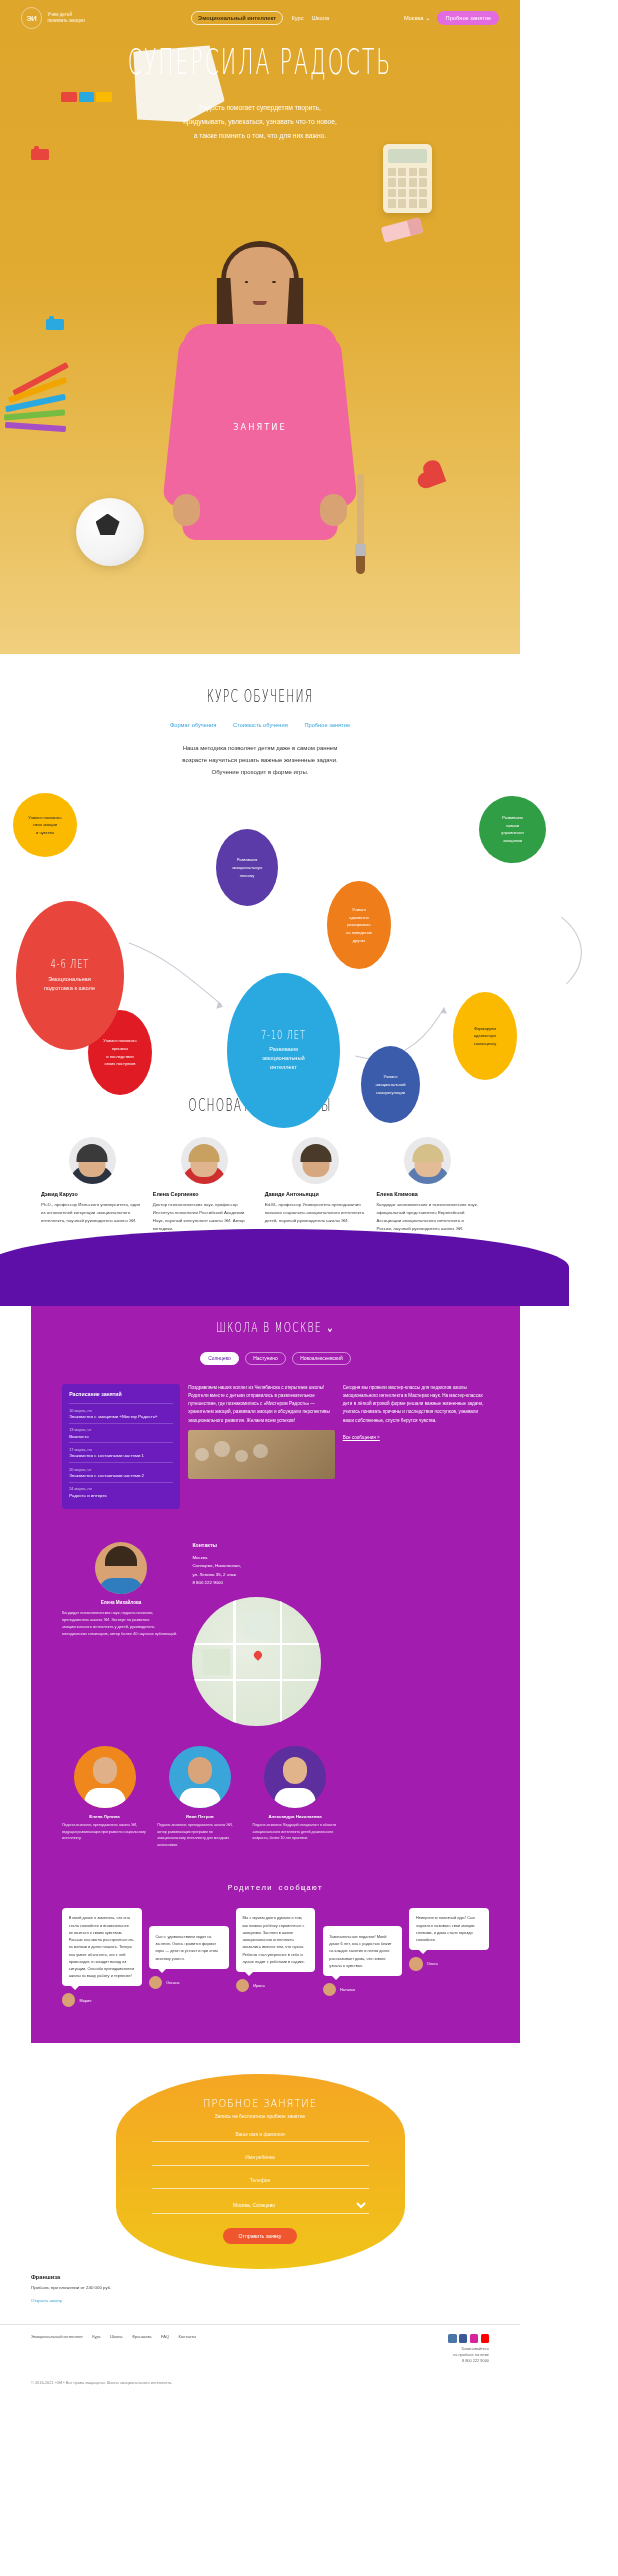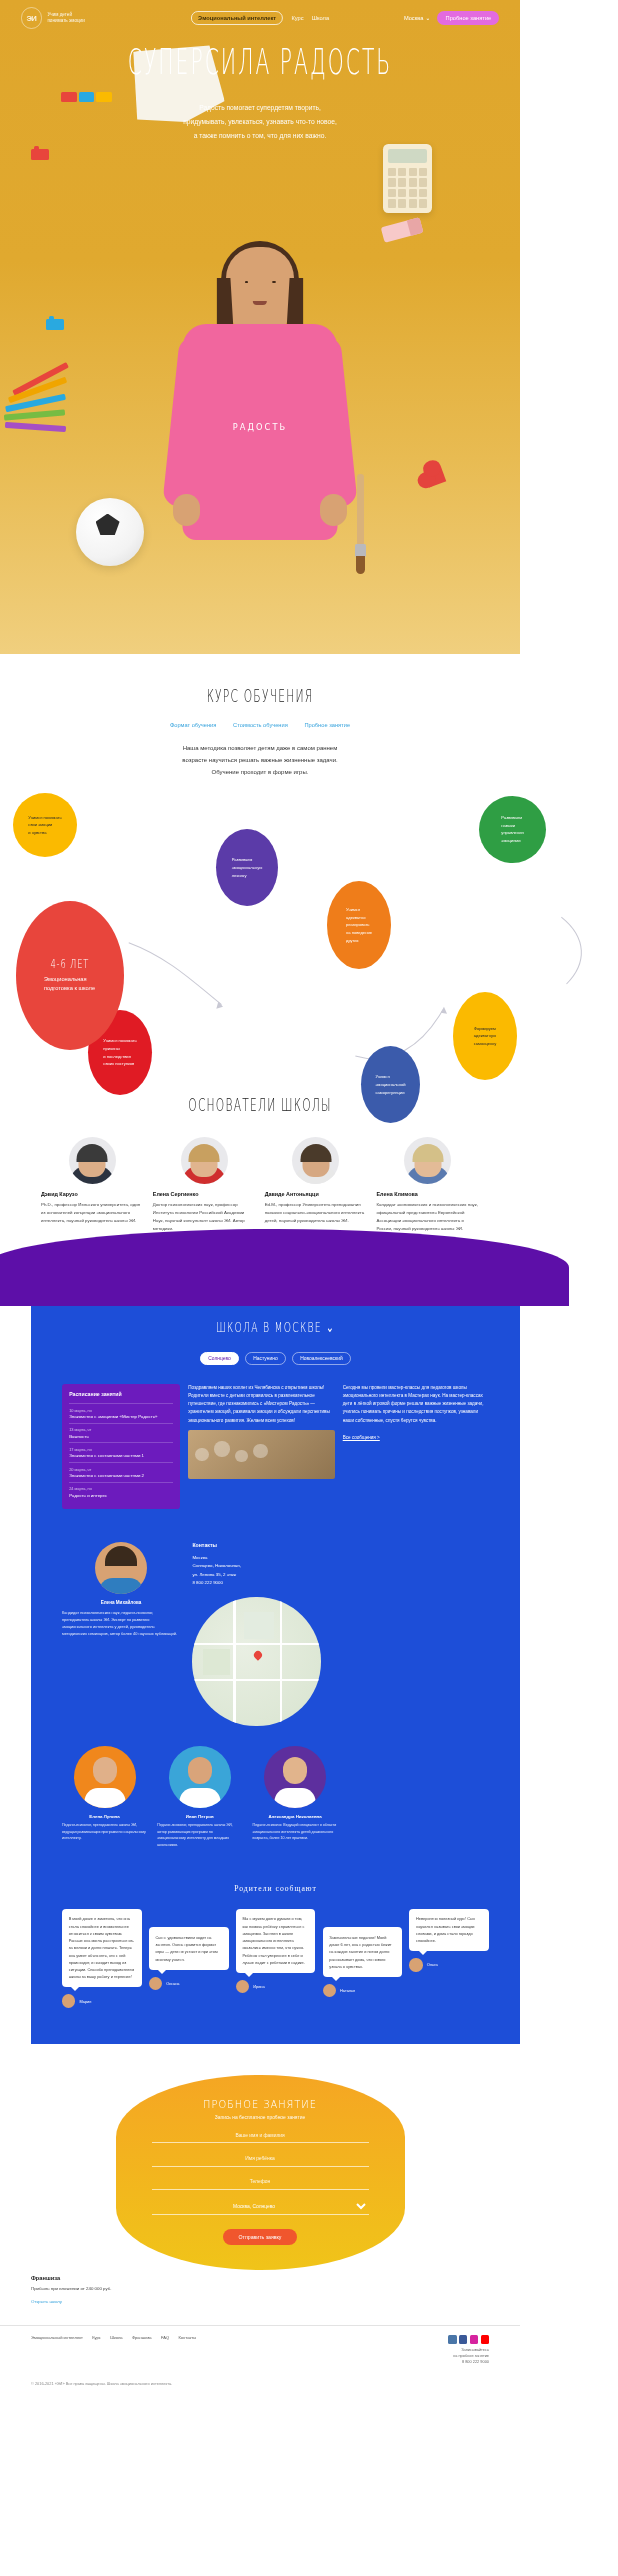--- a/index.html
+++ b/index.html
@@ -157,21 +157,21 @@
     transform: scaleY(1.3) scaleX(.8);
   }
   .course-links { text-align: center; margin-top: 15.5px; }
   .course-links a { color: #39a4dd; font-size: 5.7px; text-decoration: none; margin: 0 7.2px; }
   .course-desc { text-align: center; margin-top: 13.4px; font-size: 6px; line-height: 2; color: #333; }
 
   .bubbles { position: relative; height: 289px; margin-top: 10.3px; }
   .bub {
     position: absolute; border-radius: 50%;
     display: flex; flex-direction: column; align-items: center; justify-content: center;
-    text-align: left; color: #fff; padding: 4.1px;
+    text-align: center; color: #fff; padding: 4.1px;
   }
   .bub .age {
     font-size: 9.8px; letter-spacing: 1px; margin-bottom: 5.2px;
     font-family: "DejaVu Sans", sans-serif; font-weight: 300;
     transform: scaleY(1.25) scaleX(.85);
   }
   .bub .cap { font-size: 5.7px; line-height: 1.6; }
   .bub.small .cap { font-size: 4.1px; line-height: 1.9; }
   .arrow-svg { position: absolute; left: 0; top: 0; z-index: 1; }
 
@@ -184,21 +184,21 @@
     background: #e9e9ec; position: relative; overflow: hidden;
   }
   .favatar .f-face { position: absolute; left: 50%; transform: translateX(-50%); width: 27px; height: 30px; border-radius: 13.4px 13.4px 11.3px 11.3px; top: 10.3px; }
   .favatar .f-hair { position: absolute; left: 50%; transform: translateX(-50%); width: 31px; height: 18.5px; border-radius: 15.5px 15.5px 0 0; top: 7.2px; }
   .favatar .f-body { position: absolute; left: 50%; transform: translateX(-50%); width: 43px; height: 17.5px; border-radius: 15.5px 15.5px 0 0; bottom: 0; }
   .fname { font-size: 5.4px; font-weight: bold; color: #111; margin-bottom: 4.1px; }
   .fdesc { font-size: 4.4px; line-height: 1.85; color: #444; }
 
   
   .school {
-    position: relative; background: #1d4ed8; color: #fff;
+    position: relative; background: #a21caf; color: #fff;
     padding: 62px 0 36px; margin-top: -5.2px; margin-left: 31px;
   }
   .school::before {
     content: ""; position: absolute; top: -30px; left: -10%; width: 120%; height: 77px;
     background: #5d0fa8; border-radius: 50% 50% 0 0;
   }
   .school-inner { position: relative; z-index: 2; padding: 0 31px; }
   .school-title {
     text-align: center; font-size: 11.3px; letter-spacing: 1.5px; font-weight: 300;
     font-family: "DejaVu Sans", sans-serif; transform: scaleY(1.3) scaleX(.82);
@@ -255,21 +255,21 @@
   }
 
   .t-people { display: flex; gap: 10.3px; margin-top: 20.6px; }
   .tp { width: 85px; text-align: center; }
   .tp .circ { width: 62px; height: 62px; border-radius: 31px; margin: 0 auto 6.2px; position: relative; overflow: hidden; }
   .tp .nm { font-size: 4.4px; font-weight: bold; margin-bottom: 3.1px; }
   .tp .ds { font-size: 3.6px; line-height: 1.8; opacity: .9; text-align: left; }
 
   
   .parents { margin-top: 36px; }
-  .parents h3 { text-align: center; font-size: 7.7px; font-weight: 300; letter-spacing: 1px; margin-bottom: 15.5px; font-family: Liberation Serif, serif; }
+  .parents h3 { text-align: center; font-size: 7.7px; font-weight: 300; letter-spacing: 1px; margin-bottom: 15.5px; font-family: Liberation Mono, monospace; }
   .pgrid { display: flex; gap: 7.2px; align-items: flex-start; }
   .pcard { flex: 1; }
   .pquote { background: #fff; color: #3a3a3a; border-radius: 4.1px; padding: 6.7px; font-size: 3.9px; line-height: 1.85; position: relative; }
   .pquote::after { content:""; position:absolute; left:9.3px; bottom:-4.1px; border:4.6px solid transparent; border-top-color:#fff; border-bottom:0; }
   .pwho { display: flex; align-items: center; gap: 4.1px; margin-top: 7.2px; }
   .pwho .av { width: 13.4px; height: 13.4px; border-radius: 6.7px; background: #d8a273; }
   .pwho .nm2 { font-size: 3.9px; }
 
   
   .trial { background: #fff; padding: 31px 0 26px; }
@@ -394,21 +394,21 @@
         <i class="kid-face-dot" style="left:18.5px;top:34px"></i>
         <i class="kid-face-dot" style="right:18.5px;top:34px"></i>
         <i style="position:absolute;left:50%;transform:translateX(-50%);top:54px;width:14.4px;height:4.1px;border-radius:0 0 7.2px 7.2px;background:#8c4a3a"></i>
       </div>
       <div class="kid-hair2"></div>
       <div class="kid-arm-l"></div>
       <div class="kid-arm-r"></div>
       <div class="kid-shirt"></div>
       <div class="kid-hand-l"></div>
       <div class="kid-hand-r"></div>
-      <div class="kid-shirt-text">РАДОСТЬ</div>
+      <div class="kid-shirt-text">ЗАНЯТИЕ</div>
     </div>
   </section>
 
   <section class="course">
     <h2 class="sec-title">КУРС ОБУЧЕНИЯ</h2>
     <div class="course-links">
       <a href="#">Формат обучения</a>
       <a href="#">Стоимость обучения</a>
       <a href="#">Пробное занятие</a>
     </div>
@@ -424,20 +424,26 @@
         <path d="M424 414 L 433 424 L 420 428 Z" fill="#c9c9d4"></path>
         <path d="M690 520 C 760 540, 820 500, 860 430" stroke="#c9c9d4" stroke-width="2" fill="none"></path>
         <path d="M856 436 L 862 424 L 868 438 Z" fill="#c9c9d4"></path>
         <path d="M1090 250 C 1140 290, 1140 340, 1100 380" stroke="#c9c9d4" stroke-width="2" fill="none"></path>
         <path d="M120 240 C 70 270, 60 320, 95 360" stroke="#c9c9d4" stroke-width="2" fill="none"></path>
       </svg>
     <div class="bub" style="left: 15.5px; top: 113px; width: 108px; height: 149px; background: rgb(232, 69, 60); z-index: 3;">
           <div class="age">4-6 ЛЕТ</div>
           <div class="cap" style="white-space: pre-line;">Эмоциональная
 подготовка к школе</div>
+        </div>
+        <div class="bub" style="left: 227px; top: 185px; width: 113px; height: 155px; background: rgb(41, 169, 224); z-index: 3;">
+          <div class="age">7-10 ЛЕТ</div>
+          <div class="cap" style="white-space: pre-line;">Развиваем
+эмоциональный
+интеллект</div>
         </div>
         <div class="bub small" style="left: 13px; top: 5.2px; width: 64px; height: 64px; background: rgb(251, 186, 0); z-index: 2; color: rgb(42, 42, 42);">
           <div class="cap" style="white-space: pre-line;">Учимся понимать
 свои эмоции
 и чувства</div>
         </div>
         <div class="bub small" style="left: 216px; top: 41px; width: 62px; height: 77px; background: rgb(91, 59, 168); z-index: 2;">
           <div class="cap" style="white-space: pre-line;">Развиваем
 эмоциональную
 лексику</div>

